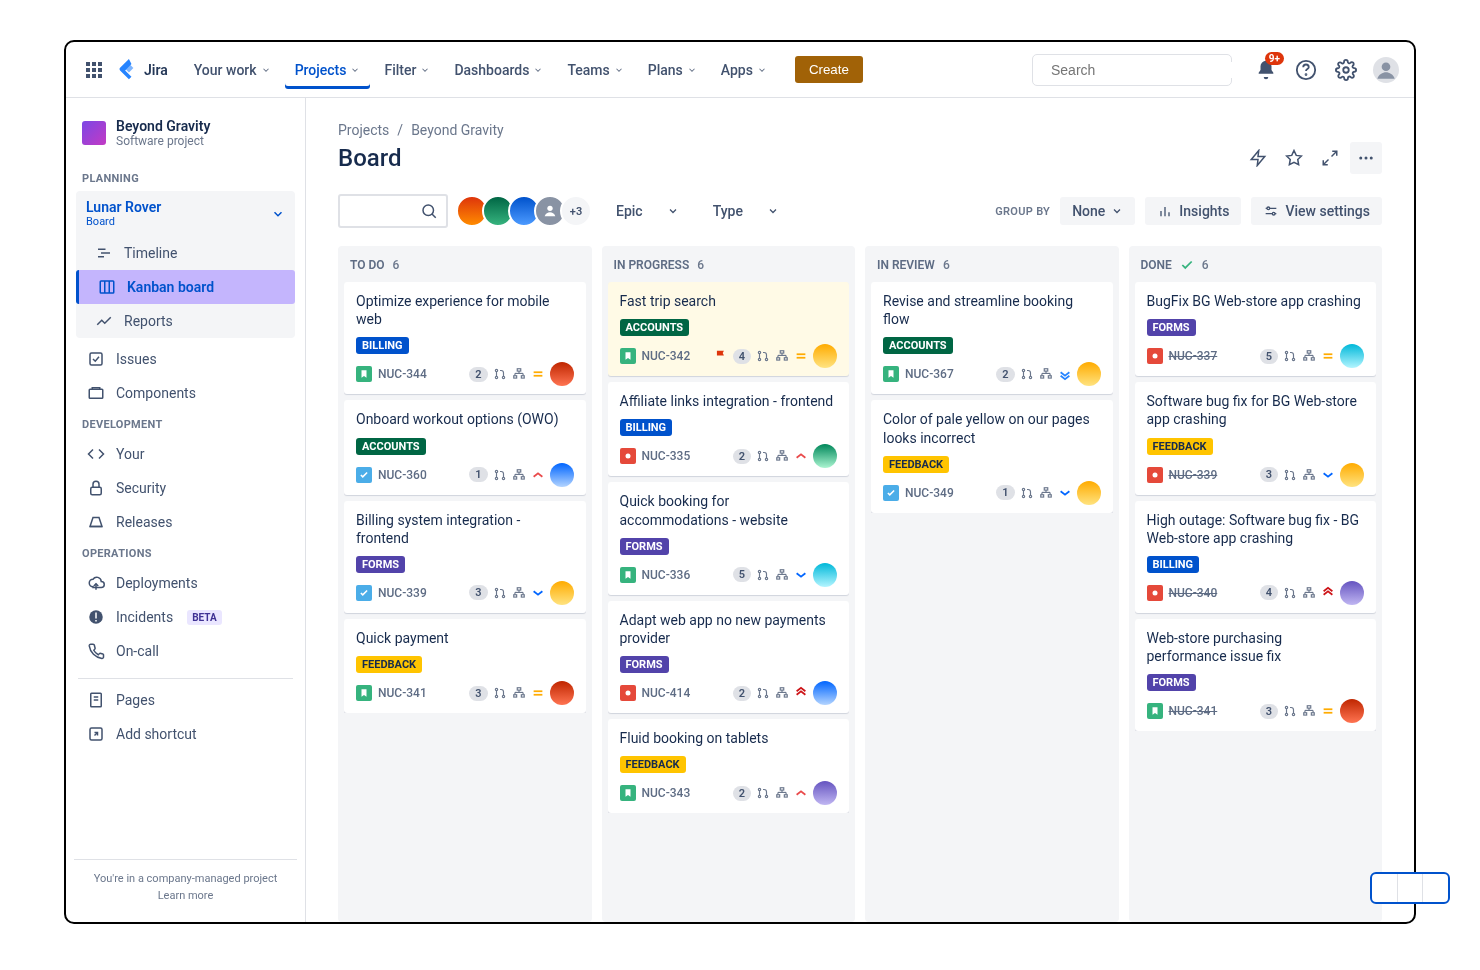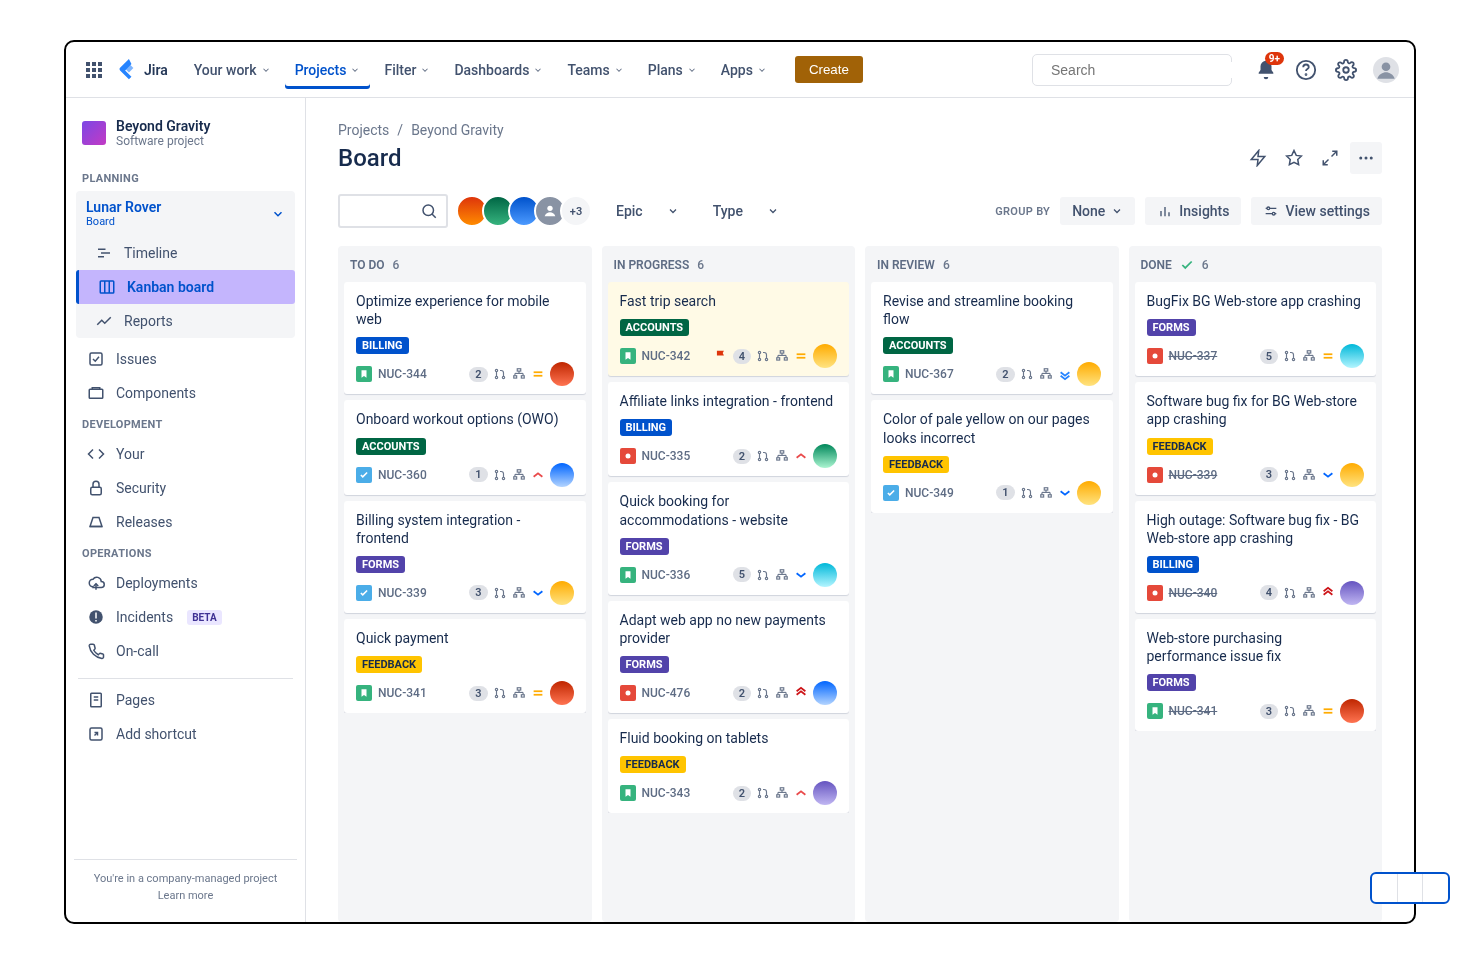--- a/index.html
+++ b/index.html
@@ -726,21 +726,21 @@
         </div>
       </div></div>
                 <div class="card"><div class="card-title">Adapt web app no new payments provider</div>
       <span class="epic forms">FORMS</span>
       <div class="card-foot">
         <span class="issue-icon bug">
                       <svg width="10" height="10" viewBox="0 0 16 16" fill="#fff">
                         <circle cx="8" cy="8" r="4"></circle>
                       </svg>
                     </span>
-        <span class="issue-key ">NUC-476</span>
+        <span class="issue-key ">NUC-414</span>
         <div class="foot-right">
 
           <span class="est">2</span>
           <svg class="mini-ic" width="14" height="14" viewBox="0 0 24 24" fill="none" stroke="#6B778C" stroke-width="2">
                         <circle cx="6" cy="6" r="2"></circle>
                         <circle cx="6" cy="18" r="2"></circle>
                         <circle cx="18" cy="18" r="2"></circle>
                         <path d="M6 8v8M18 16v-6a4 4 0 00-4-4h-2"></path>
                       </svg>
           <svg class="mini-ic" width="14" height="14" viewBox="0 0 24 24" fill="none" stroke="#6B778C" stroke-width="2">

